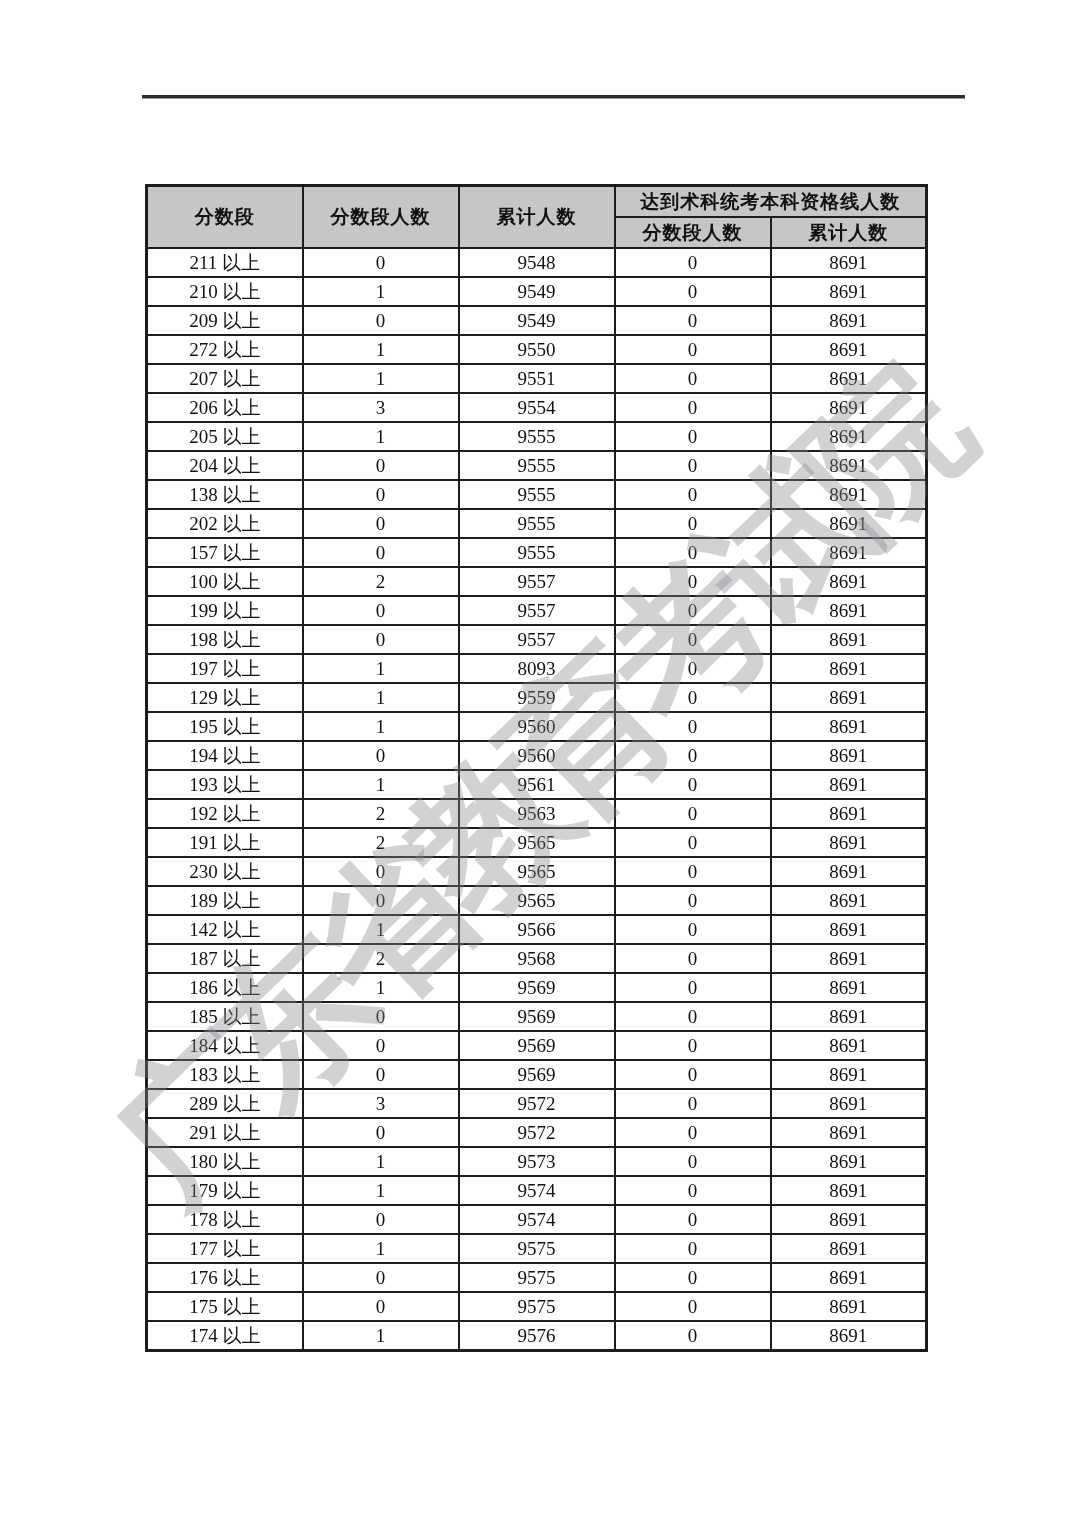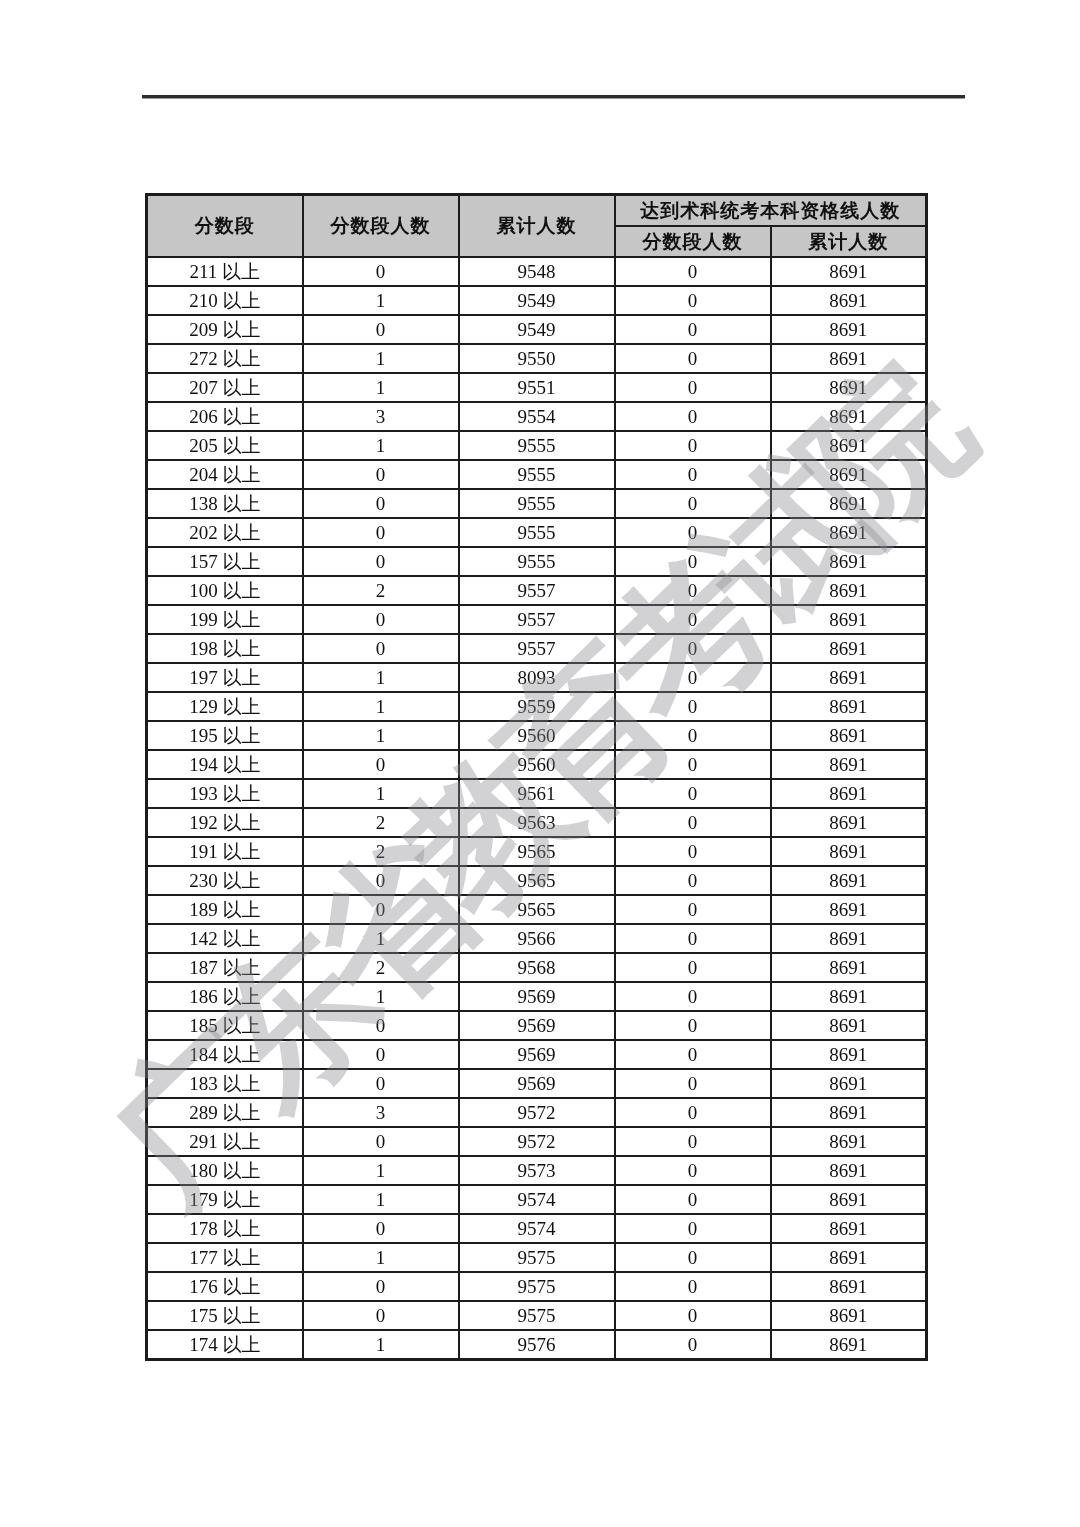--- a/index.html
+++ b/index.html
@@ -17,21 +17,21 @@
     left: 142px;
     top: 95px;
     width: 823px;
     height: 3px;
     background: #2e2e2e;
     border-bottom: 1px solid #9a9a9a;
   }
   .score-table-wrap {
     position: absolute;
     left: 145px;
-    top: 193px;
+    top: 184px;
     width: 780px;
     z-index: 1;
   }
   table.score-table {
     width: 780px;
     border-collapse: collapse;
     table-layout: fixed;
   }
   table.score-table col { width: 156px; }
   table.score-table th,

